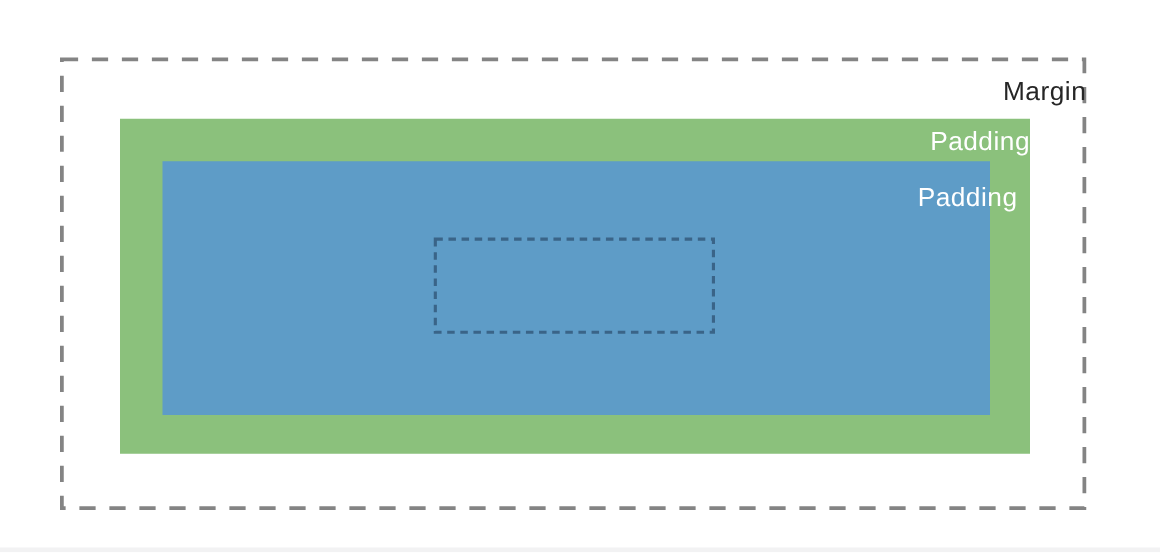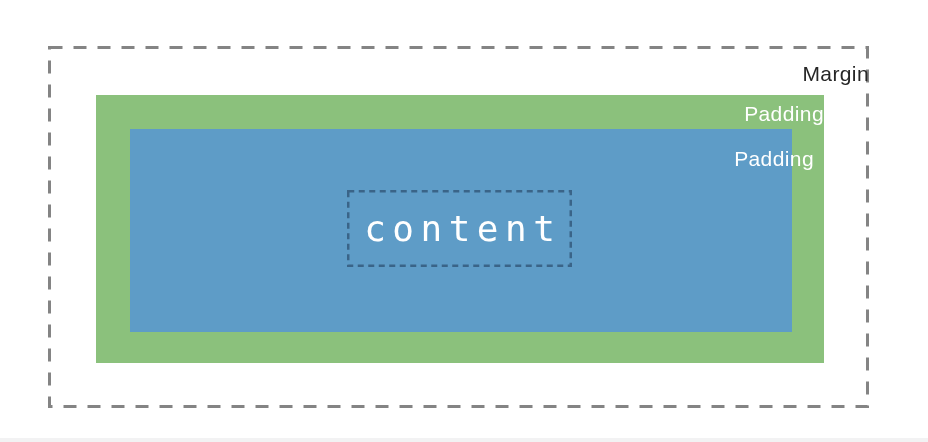--- a/index.html
+++ b/index.html
@@ -102,16 +102,15 @@
     <rect class="margin-dash-rect" x="49.5" y="47.5" width="818" height="359"></rect>
     <rect class="content-dash-rect" x="348.25" y="191.25" width="222.5" height="74.5"></rect>
   </svg>
 
   <div class="label margin-label">Margin</div>
 
   <div class="label border-label">Padding</div>
 
   <div class="label padding-label">Padding</div>
 
-  <div class="content-label">content</div>
 
   <div class="footer-strip"></div>
 </div>
 
 </body></html>

